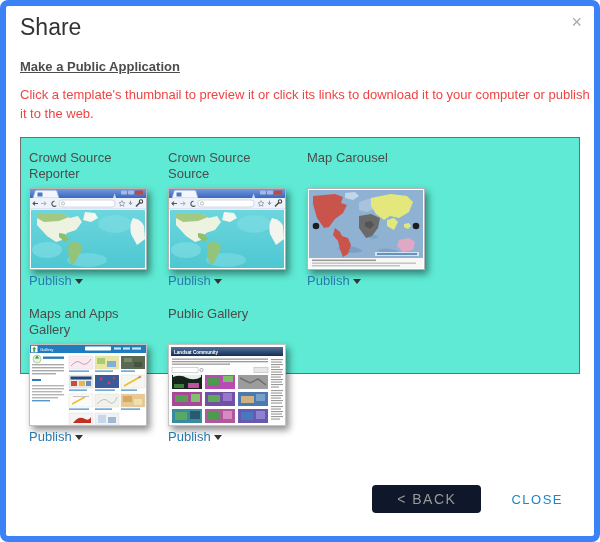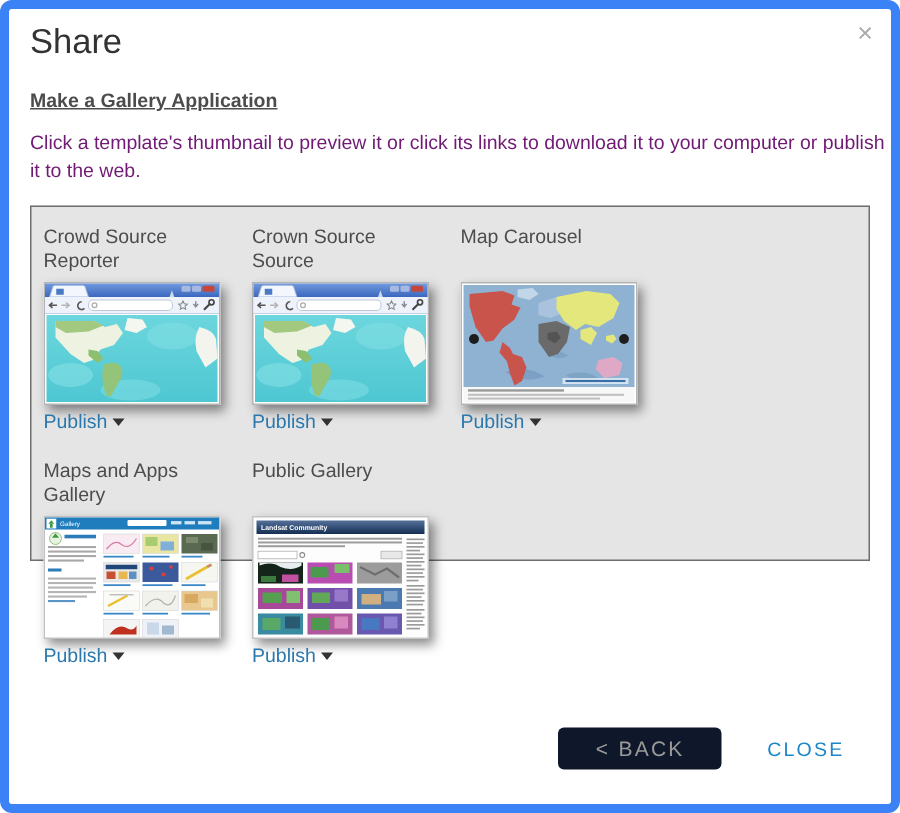--- a/index.html
+++ b/index.html
@@ -40,28 +40,28 @@
     color: #4c4c4c;
     text-decoration: underline;
     cursor: pointer;
   }
   .section-desc {
     position: absolute;
     left: 14px; top: 79px;
     width: 572px;
     font-size: 13px;
     line-height: 19px;
-    color: #701a75;
+    color: #ef4444;
   }
   .templates-box {
     position: absolute;
     left: 14px; top: 131px;
     width: 560px; height: 237px;
     border: 1px solid #6e6e6e;
-    background: #e5e5e5;
+    background: #5eead4;
     padding: 8px 0 0 8px;
     display: flex;
     flex-wrap: wrap;
     align-content: flex-start;
   }
   .tpl-cell { width: 139px; margin-bottom: 14px; }
   .tpl-name {
     font-size: 13px;
     line-height: 16px;
     color: #4c4c4c;
@@ -140,21 +140,21 @@
         <stop offset="1" stop-color="#4ec7d2"></stop>
     </linearGradient>
   </defs>
 </svg>
 
 <div class="dialog">
 
   <div class="dlg-title">Share</div>
   <div class="dlg-close">×</div>
 
-  <div class="section-heading">Make a Gallery Application</div>
+  <div class="section-heading">Make a Public Application</div>
   <div class="section-desc">Click a template's thumbnail to preview it or click its links to download it to your computer or publish it to the web.</div>
 
   <div class="templates-box">
 
     <div class="tpl-cell">
       <div class="tpl-name">Crowd Source Reporter</div>
       <svg class="thumb" viewBox="0 0 118 82">
         <rect x="0.5" y="0.5" width="117" height="81" fill="#ffffff" stroke="#b4b4b4"></rect>
         <rect x="1" y="1" width="116" height="9" fill="url(#gTitlebar)"></rect>
         <rect x="92" y="2.5" width="6" height="4" rx="1" fill="#a7b9e2"></rect>

